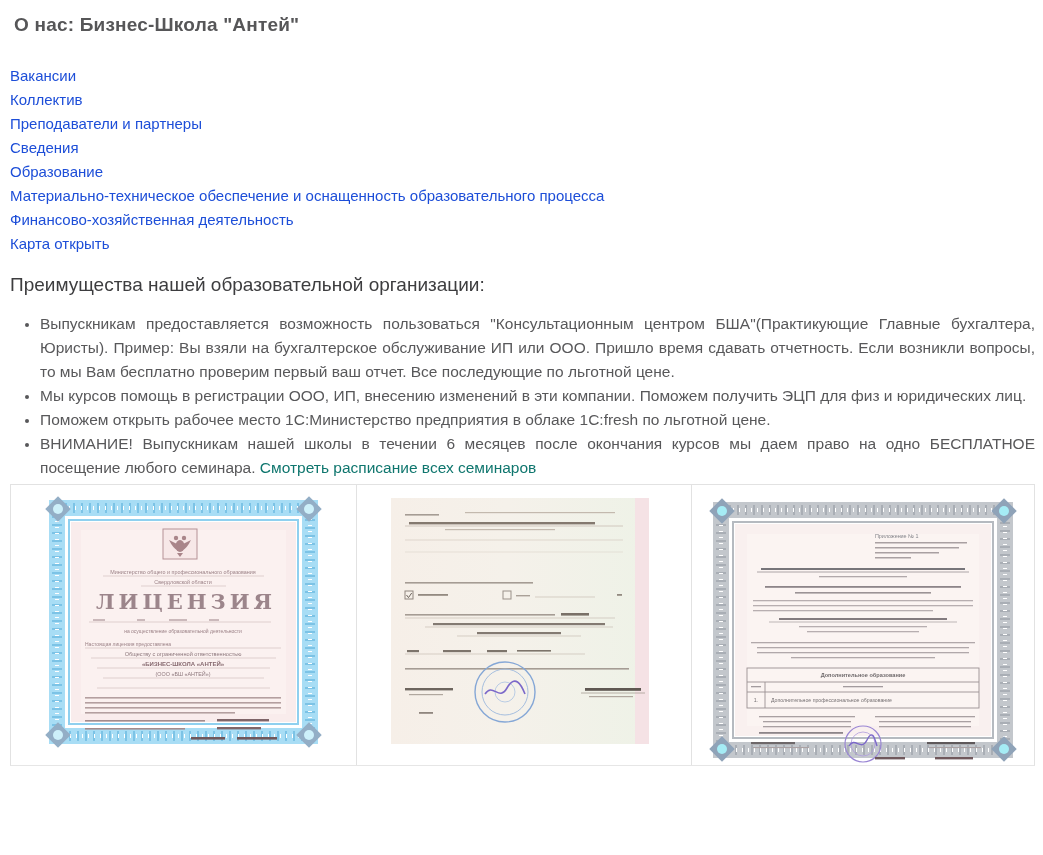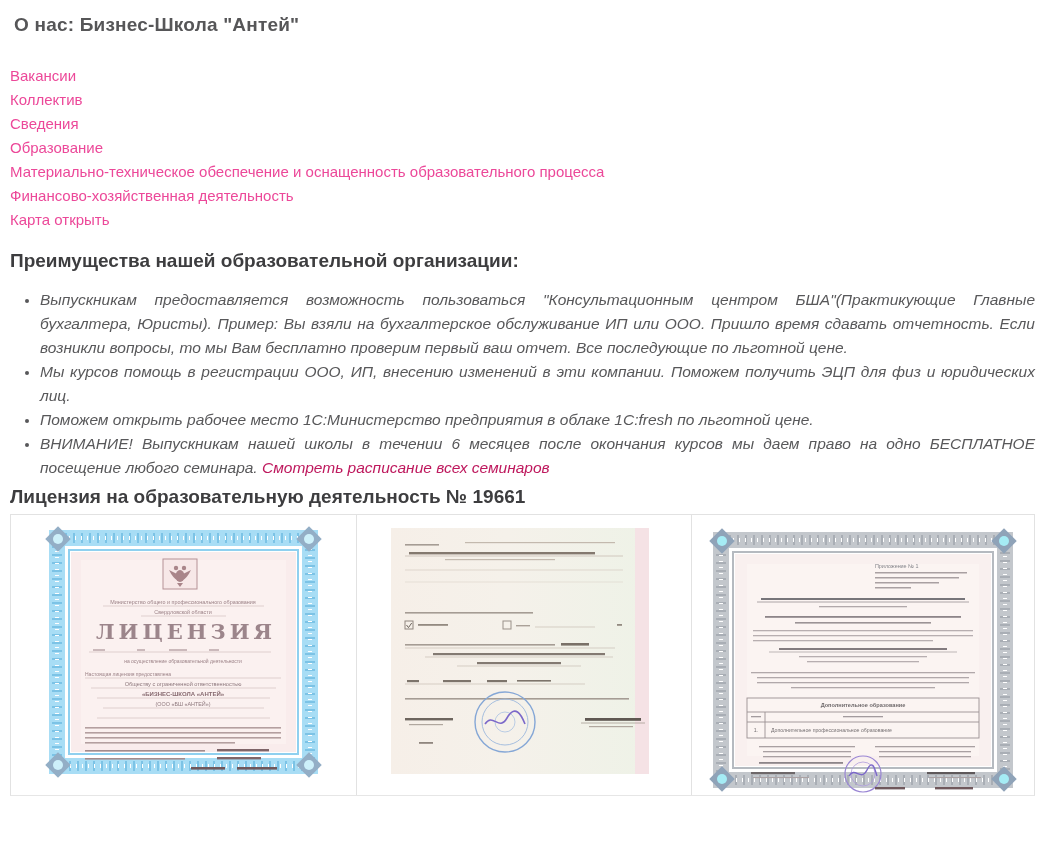--- a/index.html
+++ b/index.html
@@ -8,37 +8,37 @@
     font-family:"Liberation Sans", sans-serif;
     color:#58585a;
   }
   .page{padding:8px 8px 0 10px;}
   .page-title{
     font-size:19px;font-weight:bold;color:#565658;
     margin:6px 0 28px 4px;letter-spacing:0.2px;
   }
   .about-nav a{
     display:block;width:fit-content;
-    color:#ec4899;text-decoration:none;
+    color:#1d4ed8;text-decoration:none;
     font-size:15px;line-height:24px;
     cursor:pointer;
   }
   .section-heading{
-    font-size:19px;font-weight:bold;color:#3d3d3f;
+    font-size:19px;font-weight:normal;color:#3d3d3f;
     margin:18px 0 8px 0;
   }
   ul.advantages{
-    margin:16px 0 4px 0;padding:0 0 0 30px;font-style:italic;
+    margin:16px 0 4px 0;padding:0 0 0 30px;
   }
   ul.advantages li{
     text-align:justify;font-size:15.5px;line-height:24px;color:#58585a;
   }
   ul.advantages li::marker{color:#58585a;font-size:13px;}
   ul.advantages a{
-    color:#be185d;text-decoration:none;cursor:pointer;
+    color:#0f766e;text-decoration:none;cursor:pointer;
   }
   .license-heading{margin:6px 0 6px 0;}
   .license-table{
     box-sizing:border-box;
     border:1px solid #e2e2e2;border-bottom:1px solid #e6e6e6;
     display:flex;height:282px;overflow:hidden;margin-top:2px;
   }
   .license-cell{
     box-sizing:border-box;
     display:flex;justify-content:center;align-items:flex-start;
@@ -54,37 +54,37 @@
 </head>
 <body>
 
 <div class="page">
 
   <h1 class="page-title">О нас: Бизнес-Школа "Антей"</h1>
 
   <nav class="about-nav">
     <a>Вакансии</a>
     <a>Коллектив</a>
+    <a>Преподаватели и партнеры</a>
     <a>Сведения</a>
     <a>Образование</a>
     <a>Материально-техническое обеспечение и оснащенность образовательного процесса</a>
     <a>Финансово-хозяйственная деятельность</a>
     <a>Карта открыть</a>
   </nav>
 
   <h2 class="section-heading">Преимущества нашей образовательной организации:</h2>
 
   <ul class="advantages">
     <li><span>Выпускникам предоставляется возможность пользоваться "Консультационным центром БША"(Практикующие Главные бухгалтера, Юристы). Пример: Вы взяли на бухгалтерское обслуживание ИП или ООО. Пришло время сдавать отчетность. Если возникли вопросы, то мы Вам бесплатно проверим первый ваш отчет. Все последующие по льготной цене.</span></li>
     <li><span>Мы курсов помощь в регистрации ООО, ИП, внесению изменений в эти компании. Поможем получить ЭЦП для физ и юридических лиц.</span></li>
     <li><span>Поможем открыть рабочее место 1С:Министерство предприятия в облаке 1С:fresh по льготной цене.</span></li>
     <li><span>ВНИМАНИЕ! Выпускникам нашей школы в течении 6 месяцев после окончания курсов мы даем право на одно БЕСПЛАТНОЕ посещение любого семинара.</span> <a>Смотреть расписание всех семинаров</a></li>
   </ul>
 
-  <h2 class="section-heading license-heading">Лицензия на образовательную деятельность № 19661</h2>
 
   <div class="license-table">
 
     <div class="license-cell c1">
       <svg class="cert" width="285" height="252" viewBox="0 0 285 252" xmlns="http://www.w3.org/2000/svg">
         <rect x="0" y="0" width="285" height="252" fill="#ffffff"></rect>
 
         <rect x="16" y="12" width="253" height="228" fill="none" stroke="#a8ddf5" stroke-width="16"></rect>
         <rect x="16" y="12" width="253" height="228" fill="none" stroke="#7cc3e6" stroke-width="10" stroke-dasharray="2 6"></rect>
         <rect x="16" y="12" width="253" height="228" fill="none" stroke="#ffffff" stroke-width="4" stroke-dasharray="1 5"></rect>

